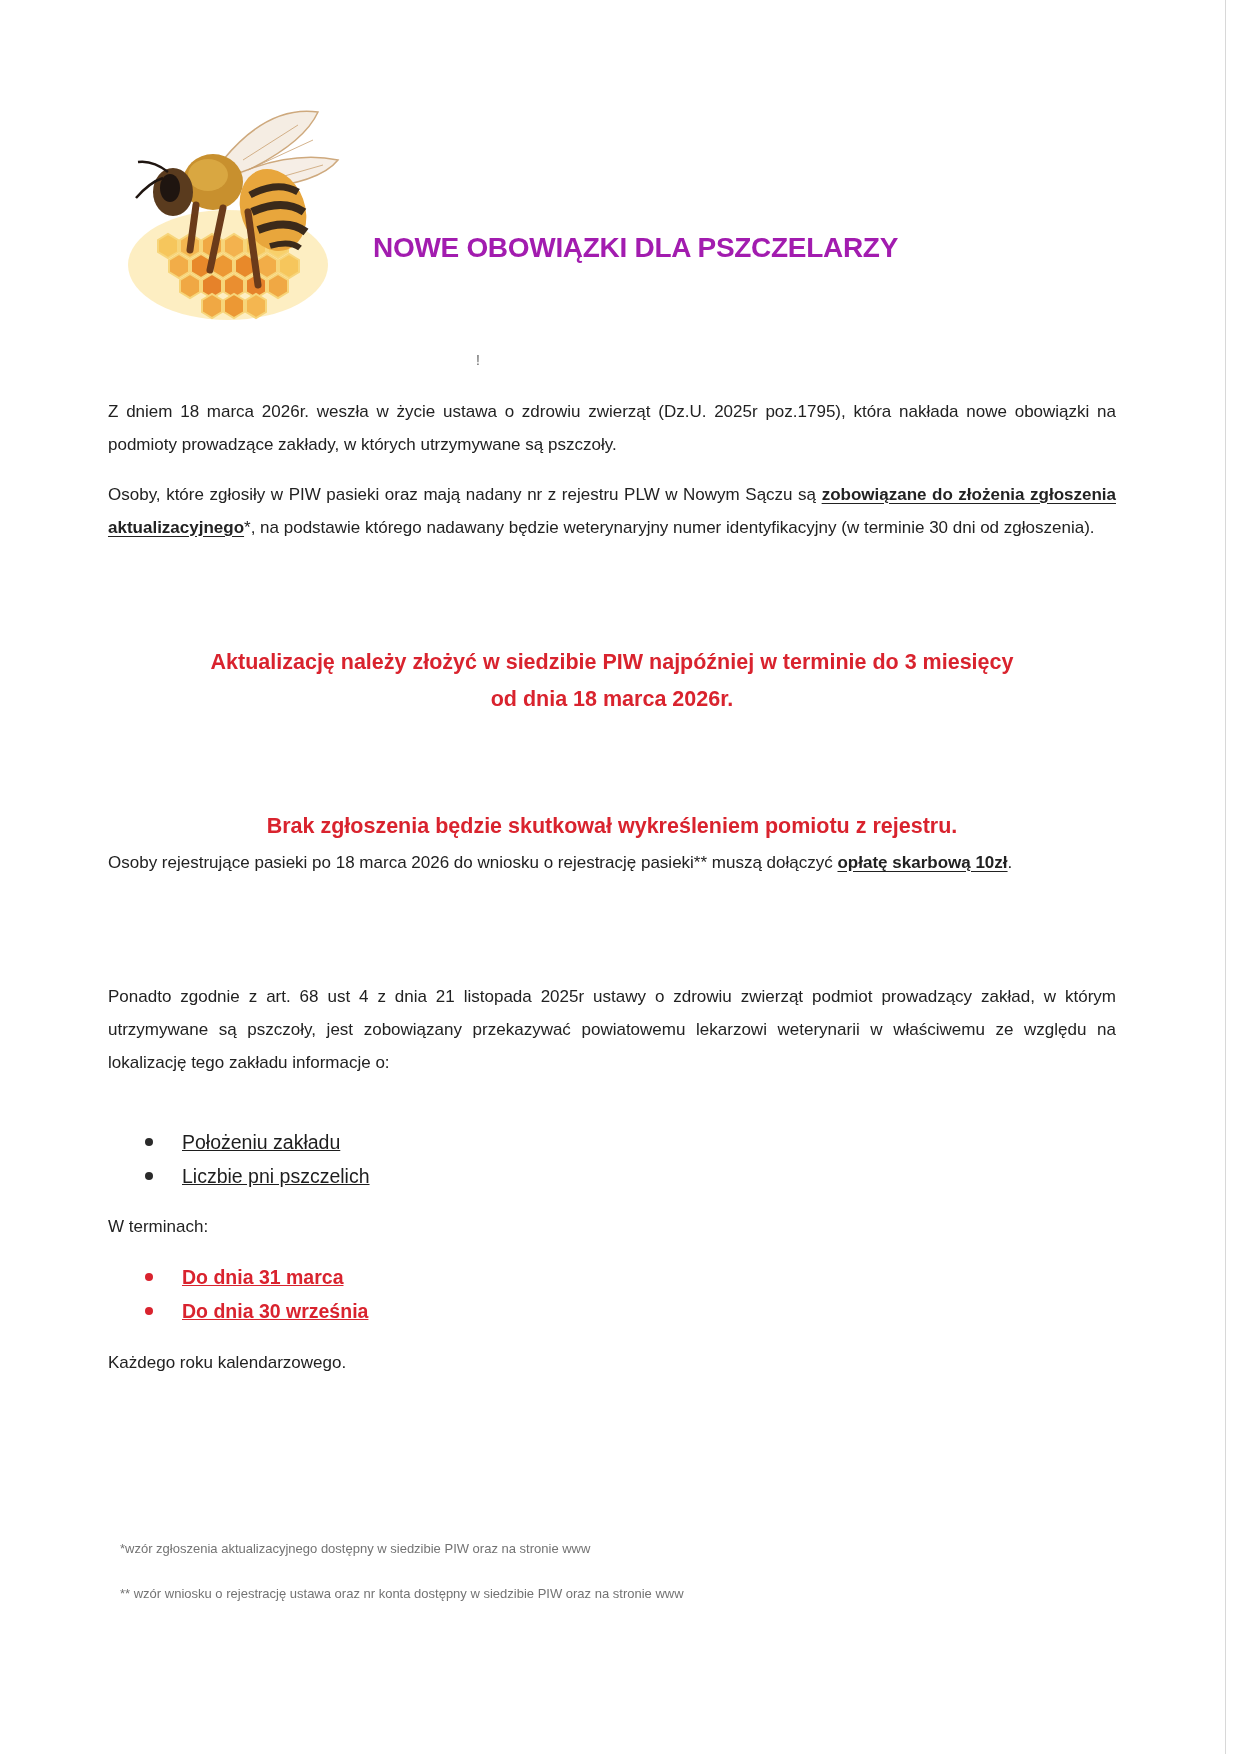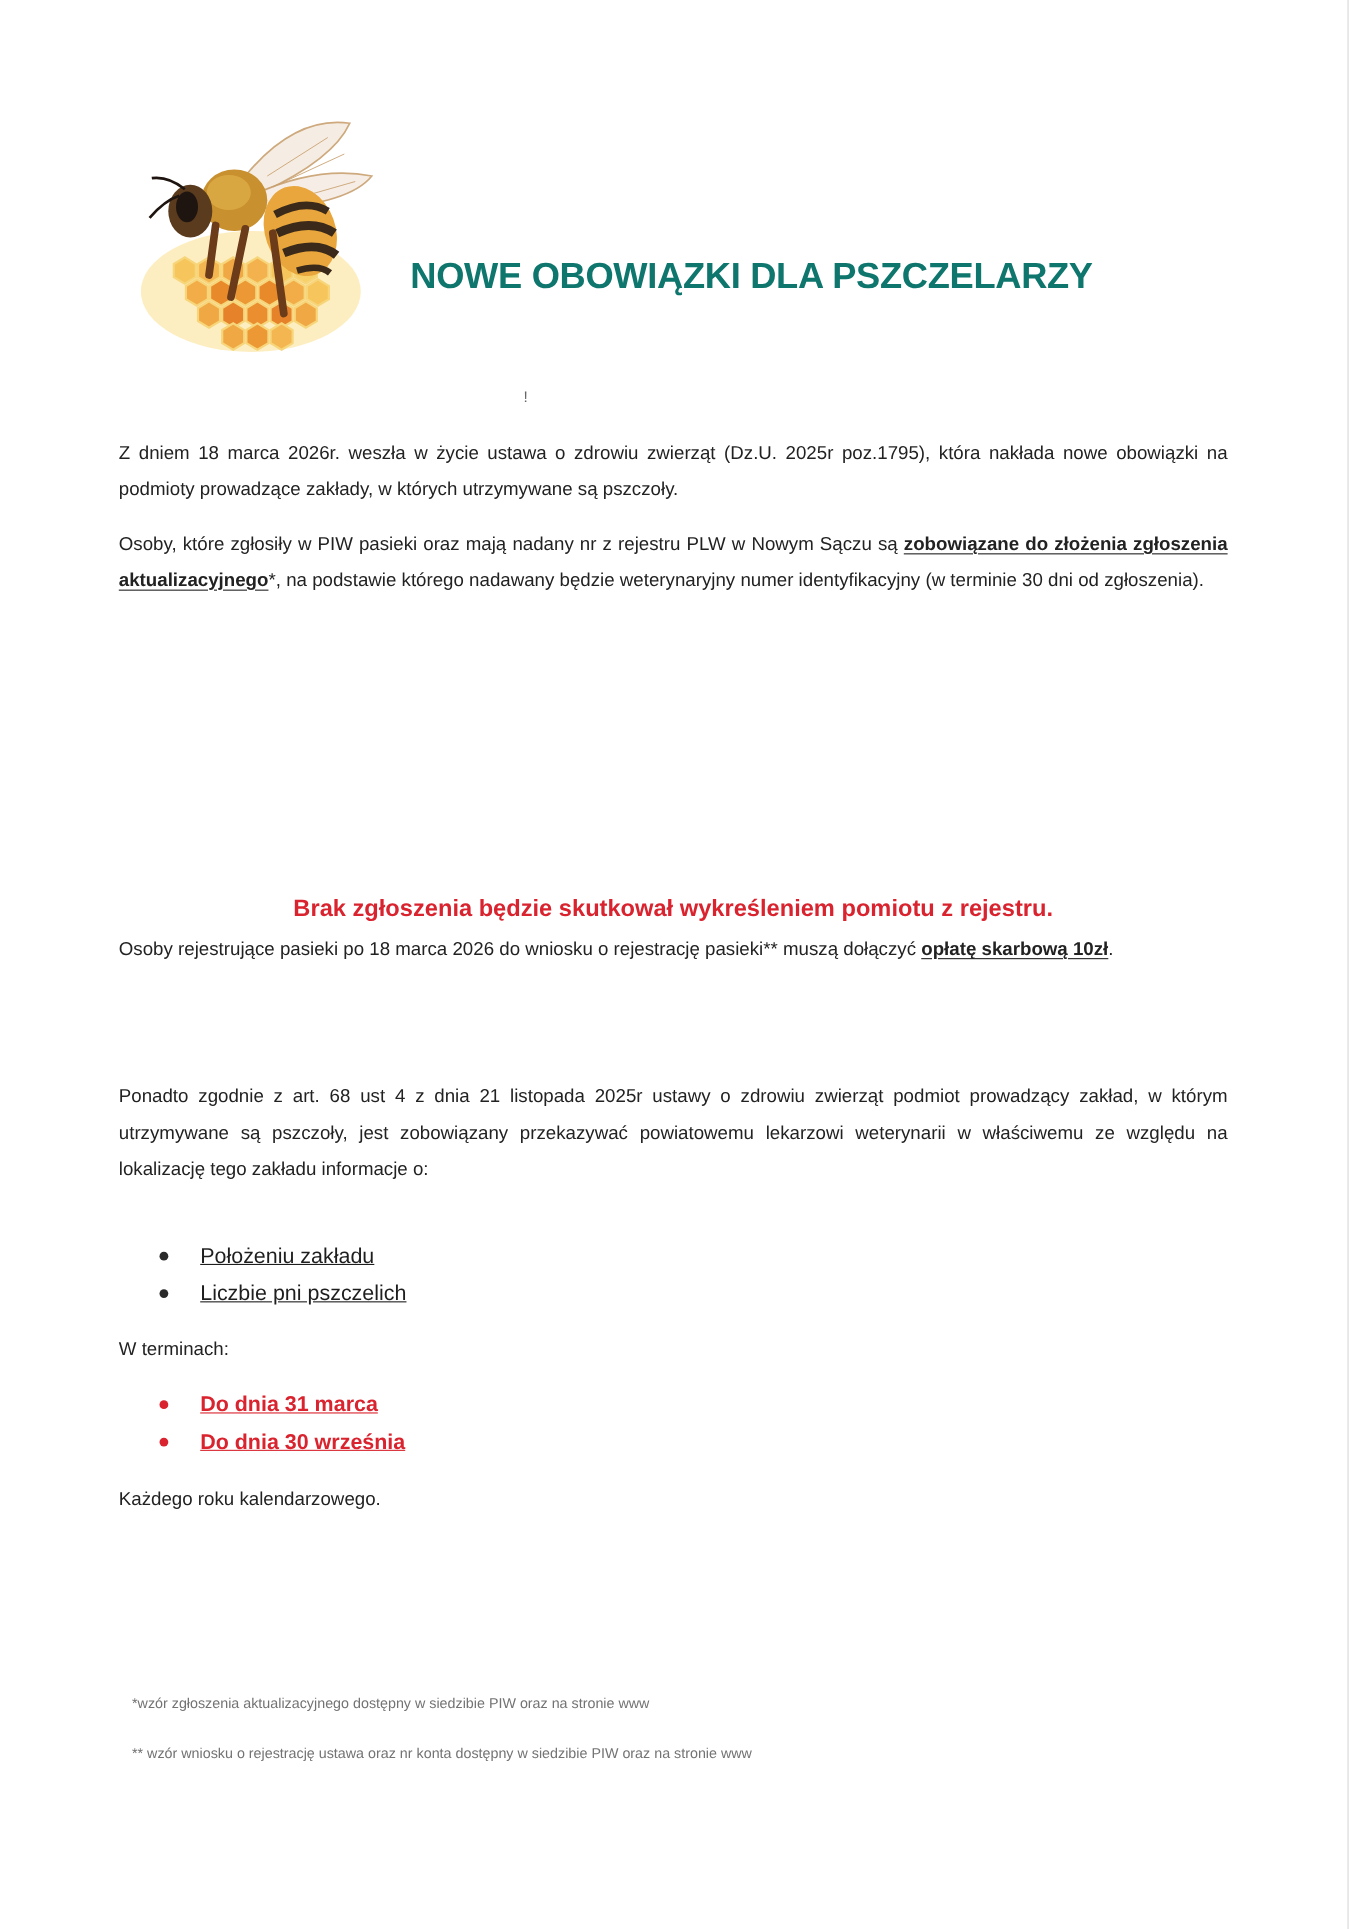--- a/index.html
+++ b/index.html
@@ -9,21 +9,21 @@
       color: #1e1e1e;
     }
     .page-edge {
       position: absolute; right: 14px; top: 0; bottom: 0; width: 1px; background: #d8d8d8;
     }
     .bee-illustration {
       position: absolute; left: 128px; top: 100px; width: 215px; height: 230px;
     }
     .title {
       position: absolute; left: 373px; top: 232px;
-      font-size: 33px; font-weight: bold; color: #0f766e; letter-spacing: -0.3px;
+      font-size: 28px; font-weight: bold; color: #a21caf; letter-spacing: -0.3px;
       font-family: "Liberation Sans", sans-serif;
     }
     .stray-mark {
       position: absolute; left: 476px; top: 352px; font-size: 14px; color: #666;
     }
     .para {
       position: absolute; left: 108px; width: 1008px;
       font-size: 17px; line-height: 33px; text-align: justify; text-align-last: left;
       color: #222;
     }
@@ -124,20 +124,22 @@
 </svg>
 
 <div class="title">NOWE OBOWIĄZKI DLA PSZCZELARZY</div>
 <div class="stray-mark">!</div>
 
 <p class="para" style="top:378px;">Z dniem 18 marca 2026r. weszła w życie ustawa o zdrowiu zwierząt (Dz.U. 2025r poz.1795), która nakłada nowe obowiązki na podmioty prowadzące zakłady, w których utrzymywane są pszczoły.</p>
 
 <p class="para" style="top:461px;"><span>Osoby, które zgłosiły w PIW pasieki oraz mają nadany nr z rejestru PLW w Nowym Sączu są </span><span class="u">zobowiązane do złożenia zgłoszenia aktualizacyjnego</span><span>*, na podstawie którego nadawany będzie weterynaryjny numer identyfikacyjny (w terminie 30 dni od zgłoszenia).</span></p>
 
 <div class="red-block" style="top:644px;">
+  <div>Aktualizację należy złożyć w siedzibie PIW najpóźniej w terminie do 3 miesięcy</div>
+  <div>od dnia 18 marca 2026r.</div>
 </div>
 <div class="red-block" style="top:761px;margin-top:47px;">Brak zgłoszenia będzie skutkował wykreśleniem pomiotu z rejestru.</div>
 
 <p class="para" style="top:829px;"><span>Osoby rejestrujące pasieki po 18 marca 2026 do wniosku o rejestrację pasieki** muszą dołączyć </span><span class="u">opłatę skarbową 10zł</span><span>.</span></p>
 
 <p class="para" style="top:963px;">Ponadto zgodnie z art. 68 ust 4 z dnia 21 listopada 2025r ustawy o zdrowiu zwierząt podmiot prowadzący zakład, w którym utrzymywane są pszczoły, jest zobowiązany przekazywać powiatowemu lekarzowi weterynarii w właściwemu ze względu na lokalizację tego zakładu informacje o:</p>
 
 <ul class="bullets" style="top:1125px;">
   <li><span class="dot"></span><span>Położeniu zakładu</span></li>
   <li><span class="dot"></span><span>Liczbie pni pszczelich</span></li>

